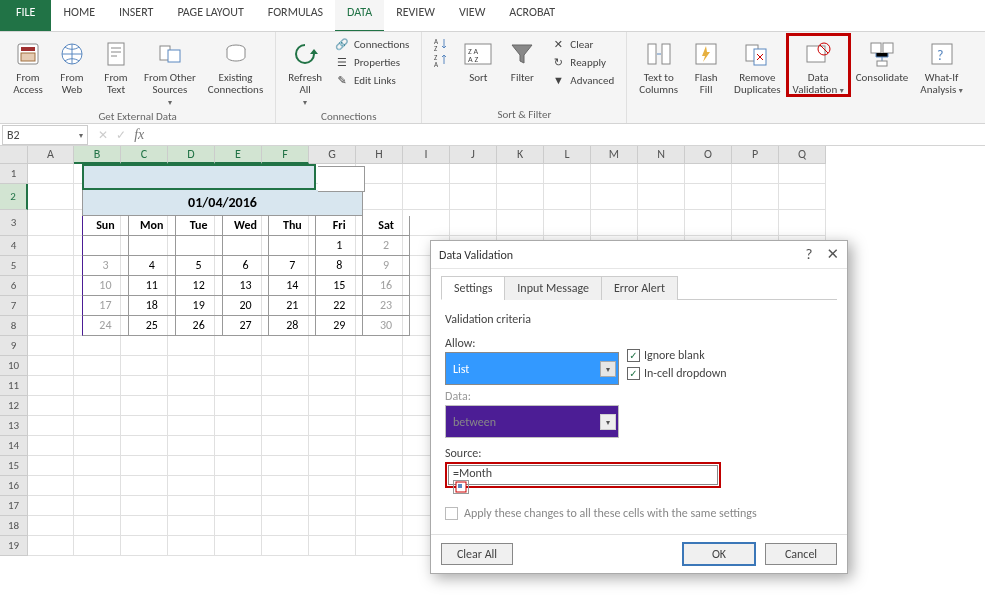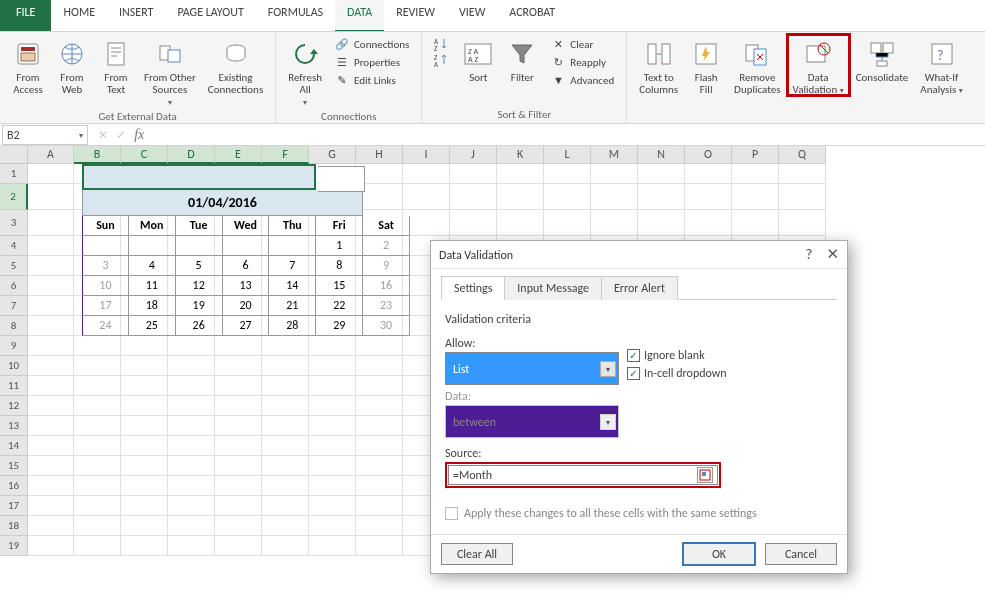--- a/index.html
+++ b/index.html
@@ -83,21 +83,21 @@
 .dlg-select { width: 174px; height:33px; border:1px solid #888; display:inline-flex; align-items:center; justify-content:space-between; padding:0 2px 0 7px; }
 .dlg-select.sel { background:#3399ff; color:#fff; }
 .dlg-select.dis { background:#4c1d95; color:#888; border-color:#c0c0c0; }
 .dlg-select .arrow { width:16px; height:16px; background:#e6e6e6; border:1px solid #aaa; display:flex; align-items:center; justify-content:center; font-size:8px; color:#555;}
 .dlg-select.dis .arrow{ background:#eee; border-color:#d0d0d0; }
 .dlg-row { display:flex; align-items:flex-start; gap:8px; }
 .dlg-checks { padding-top: 16px; display:flex; flex-direction:column; gap:4px; }
 .chk { display:flex; align-items:center; gap:4px; cursor:pointer; }
 .chk .box { width:13px; height:13px; border:1px solid #666; display:flex; align-items:center; justify-content:center; font-size:10px; color:#217346; background:#fff;}
 .source-wrap { border:2px solid #c00000; padding:1px; display:inline-block; }
-.source-input { width: 270px; height:20px; border:1px solid #888; padding:0 4px; display:flex; align-items:center; justify-content:space-between; }
+.source-input { width: 270px; height:20px; border:1px solid #888; padding:0 4px; display:flex; justify-content:space-between;flex-direction:column; }
 .range-icon { width:16px; height:16px; border:1px solid #999; display:flex;align-items:center;justify-content:center; cursor:pointer; }
 .dlg-note { margin-top: 18px; display:flex; align-items:center; gap:6px; color:#888; }
 .dlg-note .box { width:13px;height:13px;border:1px solid #bbb; }
 .dlg-footer { display:flex; justify-content:space-between; align-items:center; padding: 8px 10px; border-top:1px solid #e0e0e0; }
 .btn { min-width:72px; height:22px; border:1px solid #888; background:#f0f0f0; cursor:pointer; display:flex;align-items:center;justify-content:center; padding:0 10px;}
 .btn.primary { border:1px solid #3b77b8; outline:1px solid #3b77b8; }
 .footer-right { display:flex; gap:10px; }
 
 
 .wA{width:46px}.wB{width:47px}.wC{width:47px}.wD{width:47px}.wE{width:47px}.wF{width:47px}.wG{width:47px}.wH{width:47px}.wI{width:47px}.wJ{width:47px}.wK{width:47px}.wL{width:47px}.wM{width:47px}.wN{width:47px}.wO{width:47px}.wP{width:47px}.wQ{width:47px}

